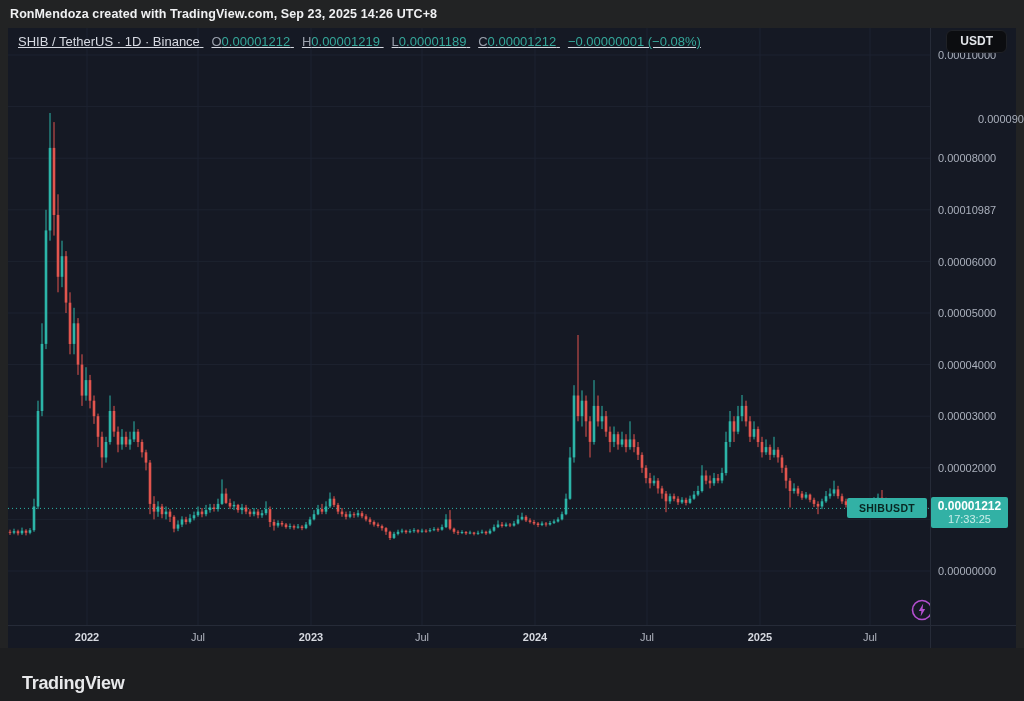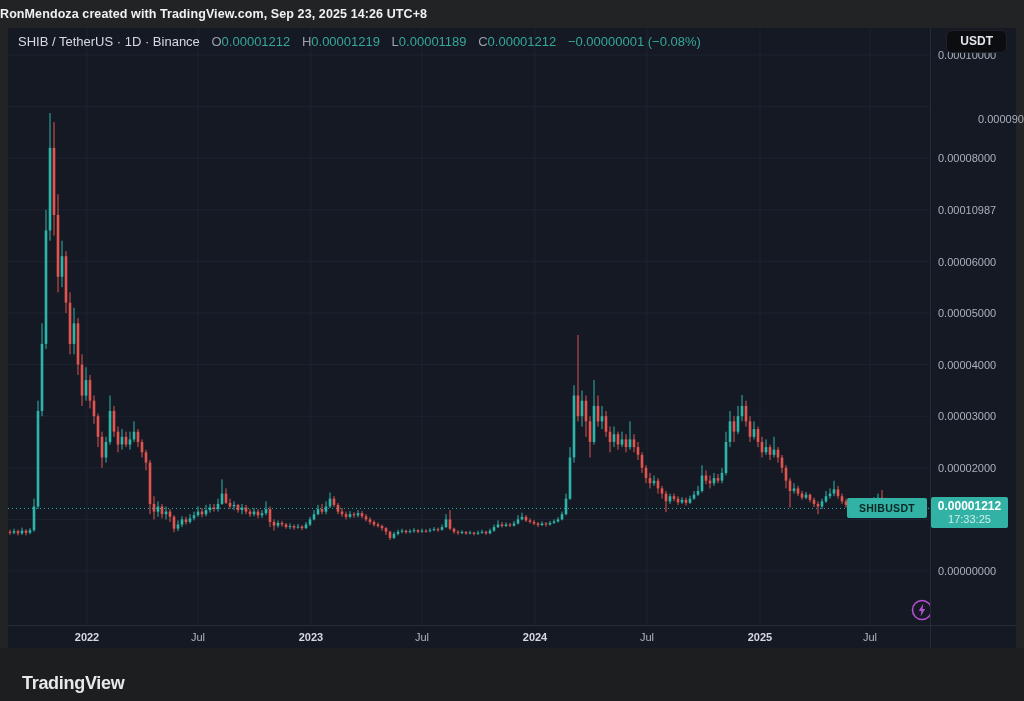--- a/index.html
+++ b/index.html
@@ -3,32 +3,32 @@
 <meta charset="utf-8">
 <style>
   * { margin:0; padding:0; box-sizing:border-box; }
   html,body { width:1024px; height:701px; background:#222324; overflow:hidden;
               font-family:"Liberation Sans", sans-serif; }
   #frame { position:relative; width:1024px; height:701px; background:#222324; }
 
   
   #attribution-bar { position:absolute; left:0; top:0; width:1024px; height:28px;
     background:#222324; color:#f0f1f3; font-size:12.5px; font-weight:700;
-    line-height:28px; letter-spacing:.1px; }
+    line-height:28px; padding-left:10px; letter-spacing:.1px; }
 
   
   #widget { position:absolute; left:8px; top:28px; width:1008px; height:620px;
     background:#151924; }
 
   #pane { position:absolute; left:0; top:0; width:922px; height:597px; overflow:hidden; }
   #candles-svg { position:absolute; left:0; top:0; }
 
   
   #legend { position:absolute; left:10px; top:6px; font-size:13px; color:#d7dae2;
-    white-space:nowrap; z-index:5; }
+    white-space:nowrap; z-index:5;text-decoration:underline; }
   #legend .k { color:#9aa0ac; margin-left:8px; }
   #legend .v { color:#35a79a; }
   #legend .chg { color:#35a79a; margin-left:8px; }
 
   
   #price-axis { position:absolute; left:922px; top:0; width:86px; height:597px;
     border-left:1px solid #262b38; background:#151924; }
   .y-label { position:absolute; left:7px; font-size:11px; color:#aab0bc; white-space:nowrap; }
 
   

